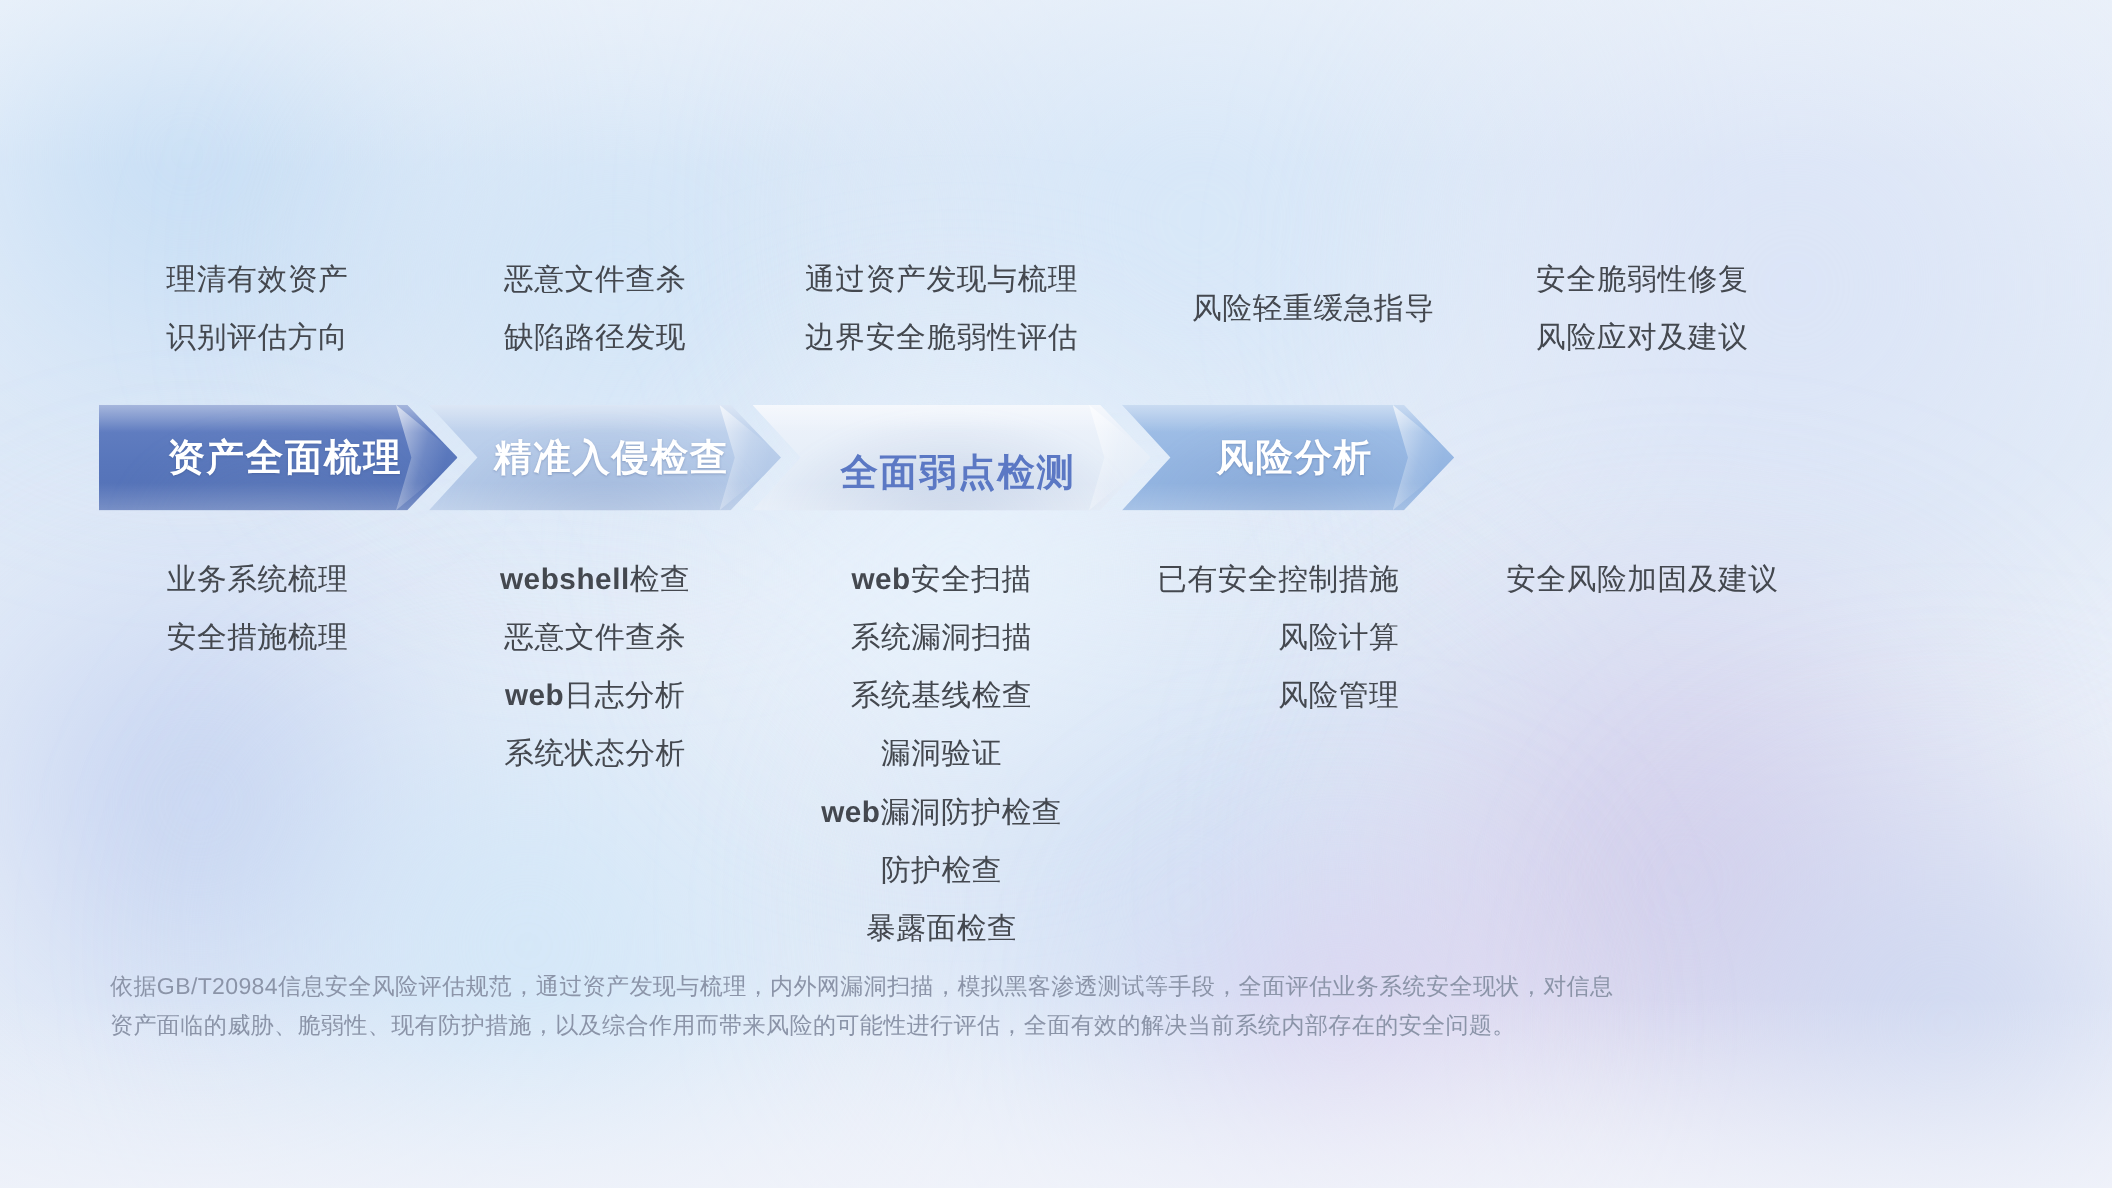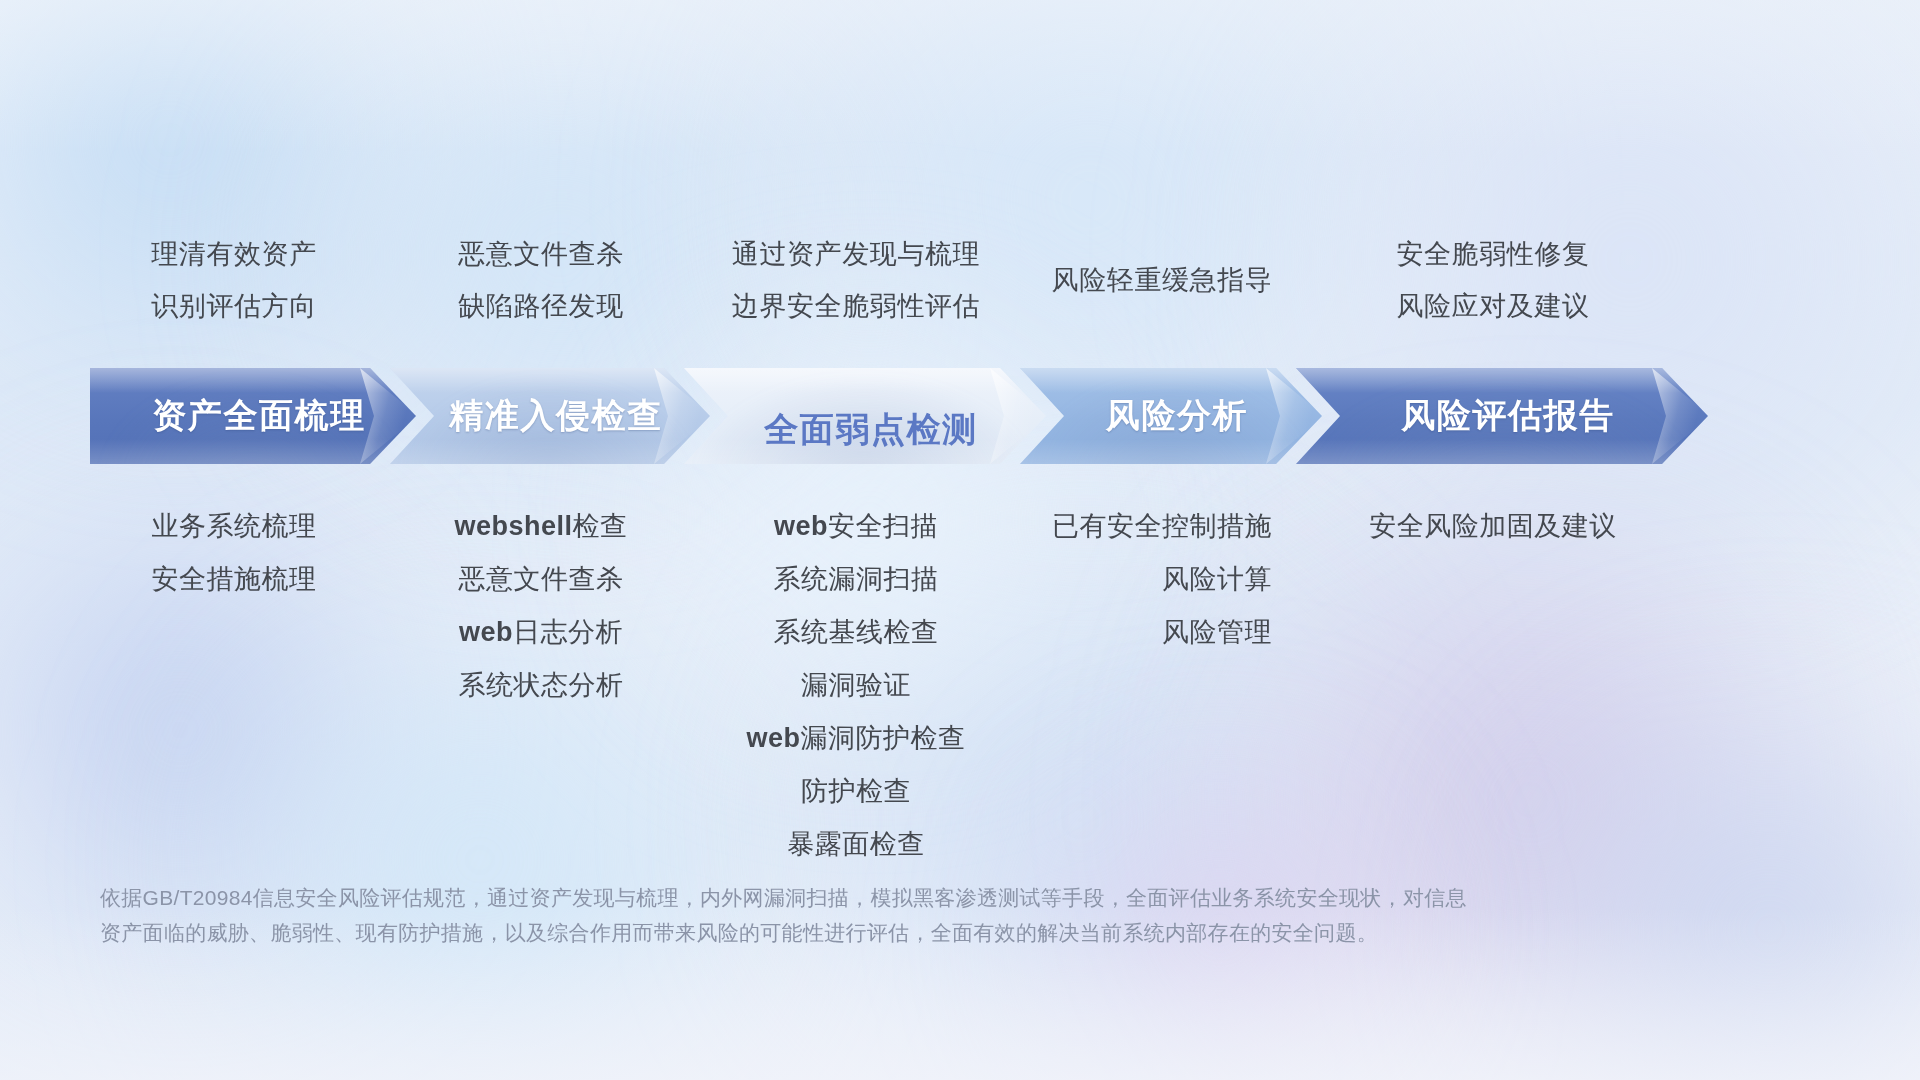--- a/index.html
+++ b/index.html
@@ -140,21 +140,21 @@
         <div class="top-line">识别评估方向</div>
       </div>
       <div style="position: absolute; left: 541px; top: 0px; transform: translateX(-50%); text-align: center;">
         <div class="top-line">恶意文件查杀</div>
         <div class="top-line">缺陷路径发现</div>
       </div>
       <div style="position: absolute; left: 856px; top: 0px; transform: translateX(-50%); text-align: center;">
         <div class="top-line">通过资产发现与梳理</div>
         <div class="top-line">边界安全脆弱性评估</div>
       </div>
-      <div style="position: absolute; left: 1162px; top: 26px; transform: translateX(-50%); text-align: center;">
+      <div style="position: absolute; left: 1194px; top: 26px; transform: translateX(-50%); text-align: center;">
         <div class="top-line">风险轻重缓急指导</div>
       </div>
       <div style="position: absolute; left: 1493px; top: 0px; transform: translateX(-50%); text-align: center;">
         <div class="top-line">安全脆弱性修复</div>
         <div class="top-line">风险应对及建议</div>
       </div>
     </div>
 
   <div id="chevron-band">
       <div class="chev first chev-1" style="width: 326px;">
@@ -168,25 +168,20 @@
         <div class="chev-edge"></div>
       </div>
       <div class="chev chev-3" style="width: 362px;">
         <div class="chev-shadow"></div>
         <div class="chev-label" style="color: rgb(91, 120, 196); margin-top: 28px;">全面弱点检测</div>
         <div class="chev-edge"></div>
       </div>
       <div class="chev chev-4" style="width: 302px;">
         <div class="chev-shadow"></div>
         <div class="chev-label" style="color: rgb(255, 255, 255); text-shadow: rgba(40, 60, 110, 0.28) 0px 1px 2px;">风险分析</div>
-        <div class="chev-edge"></div>
-      </div>
-      <div class="chev chev-5" style="width: 412px;">
-        <div class="chev-shadow"></div>
-        <div class="chev-label" style="color: rgb(255, 255, 255); text-shadow: rgba(40, 60, 110, 0.28) 0px 1px 2px;">风险评估报告</div>
         <div class="chev-edge"></div>
       </div>
     </div>
 
   <div class="row" id="bottom-row" style="display: block;">
       <div style="position: absolute; left: 234px; top: 0px; transform: translateX(-50%); text-align: center;">
         <div class="bot-line">业务系统梳理</div>
         <div class="bot-line">安全措施梳理</div>
       </div>
       <div style="position: absolute; left: 541px; top: 0px; transform: translateX(-50%); text-align: center;">

